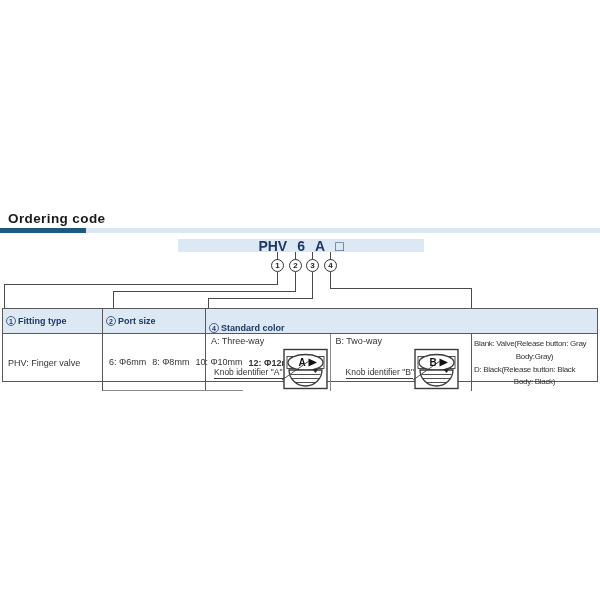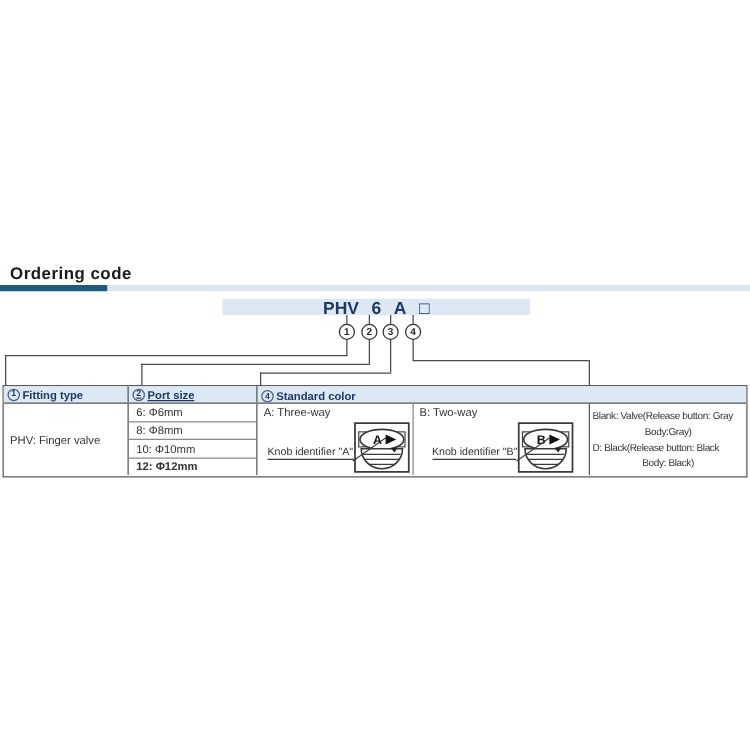--- a/index.html
+++ b/index.html
@@ -23,33 +23,33 @@
           background:#fff; display:flex; align-items:center; justify-content:center;
           font-size:8px; font-weight:bold; color:#222; }
   .stub, .hline, .vline { position:absolute; background:#4a4a4a; }
   .stub  { width:1px; }
   .hline { height:1px; }
   .vline { width:1px; }
 
   
   .otable { position:absolute; left:2px; top:308px; width:596px; height:74px;
             border:1px solid #595959; background:#fff; }
-  .thead { display:flex; height:14px; background:#dce8f4; border-bottom:1px solid #595959; }
+  .thead { display:flex; height:25px; background:#dce8f4; border-bottom:1px solid #595959; }
   .th { display:flex; align-items:center; padding-left:3px; font-size:9px; font-weight:bold;
         color:#1f3864; border-right:1px solid #595959; overflow:hidden; white-space:nowrap; }
   .th:last-child { border-right:none;align-items:flex-end; }
   .cnum-sm { display:inline-flex; flex:none; align-items:center; justify-content:center;
              width:10px; height:10px; border:0.7px solid #4a5f86; border-radius:50%;
              font-size:7px; font-weight:bold; color:#1f3864; margin-right:2px; background:transparent; }
   .tbody { display:flex; height:57px; }
   .td { border-right:1px solid #595959; position:relative; }
   .td:last-child { border-right:none; }
   .td-fitting { width:100px; display:flex; align-items:center; }
   .fitting-text { padding-left:5px; font-size:9px; color:#333; white-space:nowrap; }
-  .td-port { width:103px; display:flex; flex-direction:column; }
+  .td-port { width:103px; display:flex; }
   .port-row { flex:1; display:flex; align-items:center; padding-left:6px; font-size:9px;
               color:#333; border-bottom:1px solid #8a8a8a; white-space:nowrap; }
   .port-row:last-child { border-bottom:none;font-weight:bold; }
   .td-valve { width:266px; display:flex; }
   .subcell { position:relative; height:100%; }
   .subcell-a { width:125px; border-right:1px solid #8a8a8a; }
   .subcell-b { width:141px; }
   .spec-label { position:absolute; top:2px; left:5px; font-size:9px; color:#333; white-space:nowrap; }
   .knob { position:absolute; top:13px; }
   .knob-a { left:76px; }
@@ -104,21 +104,21 @@
   <div class="vline" style="left:330px; top:272px; height:16px;"></div>
   <div class="hline" style="left:330px; top:288px; width:141px;"></div>
   <div class="vline" style="left:471px; top:288px; height:20px;"></div>
 
   <div class="otable">
     <div class="thead">
       <div class="th" style="width:100px;">
         <span class="cnum-sm">1</span>
         <span>Fitting type</span>
       </div>
-      <div class="th" style="width:103px;text-decoration:underline;">
+      <div class="th" style="width:103px;">
         <span class="cnum-sm">2</span>
         <span>Port size</span>
       </div>
       <div class="th" style="width:125px;">
         <span class="cnum-sm">4</span>
         <span>Standard color</span>
       </div>
     </div>
 
     <div class="tbody">

